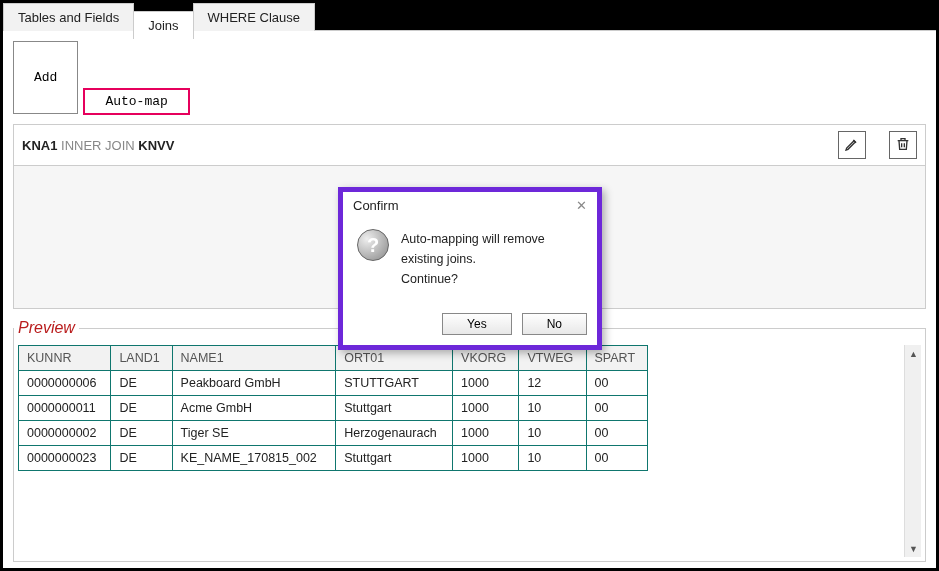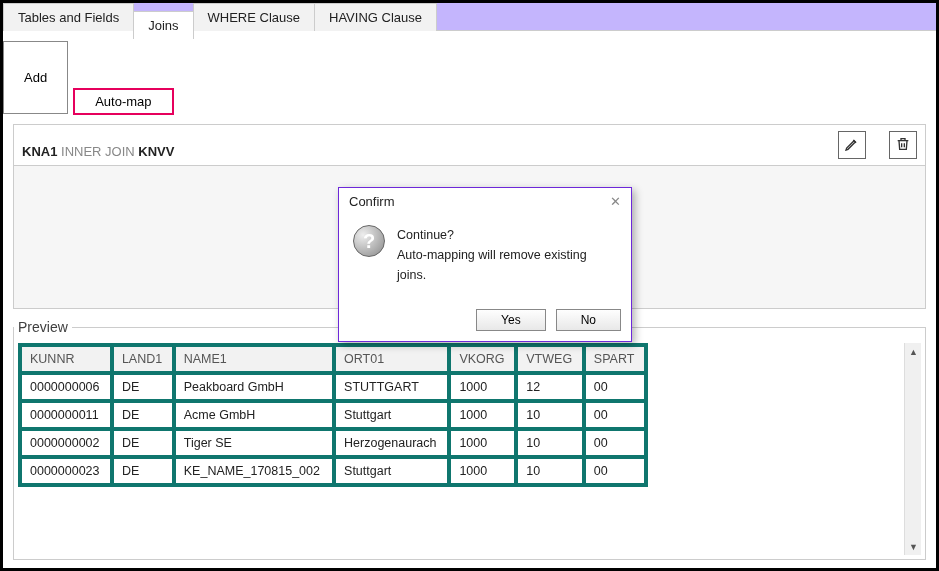--- a/index.html
+++ b/index.html
@@ -1,56 +1,55 @@
 <!DOCTYPE html>
 <html><head>
 <meta charset="utf-8">
 <style>
 * { box-sizing: border-box; margin: 0; padding: 0; }
 body { font-family: "Segoe UI", Arial, sans-serif; font-size: 13px; background: #fff; color: #222; width: 939px; height: 571px; overflow: hidden; border: 3px solid #000; position: relative; }
-.tabs { display: flex; border-bottom: 1px solid #ccc; background: #c4b5fd; height: 28px; }
+.tabs { display: flex; border-bottom: 1px solid #ccc; background: #000000; height: 28px; }
 .tab { padding: 5px 14px; border: 1px solid #ccc; border-bottom: none; background: #f2f2f2; cursor: pointer; margin-right: -1px; height: 28px; line-height: 17px; }
 .tab.active { background: #fff; position: relative; top: 8px; }
-.toolbar { padding: 10px 0 6px; display: flex; gap: 6px; }
+.toolbar { padding: 10px 10px 6px; display: flex; gap: 6px; font-family: Liberation Mono, monospace; }
 .btn { border: 1px solid #888; background: #fff; padding: 4px 20px; cursor: pointer; font-family: inherit; font-size: 13px; }
 .btn.highlight { outline: 2px solid #e6005c; outline-offset: -1px; margin-top: 48px; }
 .joins-area { margin: 4px 10px 10px; border: 1px solid #ccc; background: #f6f6f6; min-height: 185px; }
-.join-row { display: flex; align-items: flex-end; background: #fff; border-bottom: 1px solid #ccc; padding: 6px 8px; gap: 17px; }
+.join-row { display: flex; align-items: center; background: #fff; border-bottom: 1px solid #ccc; padding: 6px 8px; gap: 17px; }
 .join-text { flex: 1; font-size: 13px; }
 .join-text .light { color: #888; }
 .icon-btn { width: 28px; height: 28px; border: 1px solid #666; background: #fff; display: flex; align-items: center; justify-content: center; margin-left: 6px; cursor: pointer; }
 .icon-btn svg { width: 16px; height: 16px; }
 .preview-fieldset { margin: 0 10px 10px; border: 1px solid #ccc; padding-top: 4px; }
-.preview-fieldset legend { padding: 0 4px; font-size: 14px; color: #404040; }
+.preview-fieldset legend { padding: 0 4px; font-size: 16px; color: #b91c1c; font-style: italic; }
 .table-wrap { position: relative; height: 212px; overflow: hidden; margin: 4px; }
 table { border-collapse: collapse; width: 630px; font-size: 12.5px; }
-th, td { border: 4px solid #0f766e; padding: 5px 8px; text-align: left; white-space: nowrap; }
+th, td { border: 1px solid #0f766e; padding: 5px 8px; text-align: left; white-space: nowrap; }
 th { background: #f2f2f2; font-weight: normal; color: #555; }
 td { background: #fff; }
 .scrollbar-v { position: absolute; right: 0; top: 0; bottom: 0; width: 17px; background: #f0f0f0; border-left: 1px solid #ddd; }
 .scroll-btn { width: 17px; height: 17px; display: flex; align-items: center; justify-content: center; background: #f0f0f0; color: #555; font-size: 9px; position: absolute; cursor: pointer; }
 .scroll-btn.up { top: 0; }
 .scroll-btn.down { bottom: 0; }
-.dialog { position: absolute; left: 335px; top: 184px; width: 294px; background: #fff; border: 1px solid #6d28d9; box-shadow: 3px 3px 8px rgba(0,0,0,0.3); }
+.dialog { position: absolute; left: 335px; top: 184px; width: 264px; background: #fff; border: 5px solid #6d28d9; box-shadow: 3px 3px 8px rgba(0,0,0,0.3); }
 .dialog-header { display: flex; justify-content: space-between; align-items: center; padding: 6px 10px; font-size: 13px; }
 .dialog-close { cursor: pointer; color: #888; font-size: 13px; }
 .dialog-body { display: flex; padding: 10px 14px 18px; gap: 12px; align-items: flex-start; }
 .dialog-icon { width: 32px; height: 32px; border-radius: 50%; background: radial-gradient(circle at 30% 30%, #eee, #888); display: flex; align-items: center; justify-content: center; color: #fff; font-size: 20px; font-weight: bold; flex-shrink: 0; border: 1px solid #666; }
 .dialog-text { font-size: 12.5px; line-height: 1.6; }
 .dialog-footer { display: flex; justify-content: flex-end; gap: 10px; padding: 6px 10px 10px; }
 .dlg-btn { border: 1px solid #888; background: linear-gradient(#fefefe,#e8e8e8); padding: 3px 24px; cursor: pointer; font-family: inherit; font-size: 12px; }
 </style>
 </head>
 <body>
 
 <div class="tabs">
   <div class="tab">Tables and Fields</div>
   <div class="tab active">Joins</div>
   <div class="tab">WHERE Clause</div>
-  <div class="tab">HAVING Clause</div>
 </div>
 
 <div class="toolbar">
   <button class="btn">Add</button>
   <button class="btn highlight">Auto-map</button>
 </div>
 
 <div class="joins-area">
   <div class="join-row">
     <div class="join-text">
@@ -140,21 +139,21 @@
 </fieldset>
 
 <div class="dialog">
   <div class="dialog-header">
     <span>Confirm</span>
     <span class="dialog-close"><span>✕</span></span>
   </div>
   <div class="dialog-body">
     <div class="dialog-icon">?</div>
     <div class="dialog-text">
+      <div>Auto-mapping will remove existing joins.</div>
       <div>Continue?</div>
-      <div>Auto-mapping will remove existing joins.</div>
     </div>
   </div>
   <div class="dialog-footer">
     <button class="dlg-btn">Yes</button>
     <button class="dlg-btn">No</button>
   </div>
 </div>
 
 </body></html>

